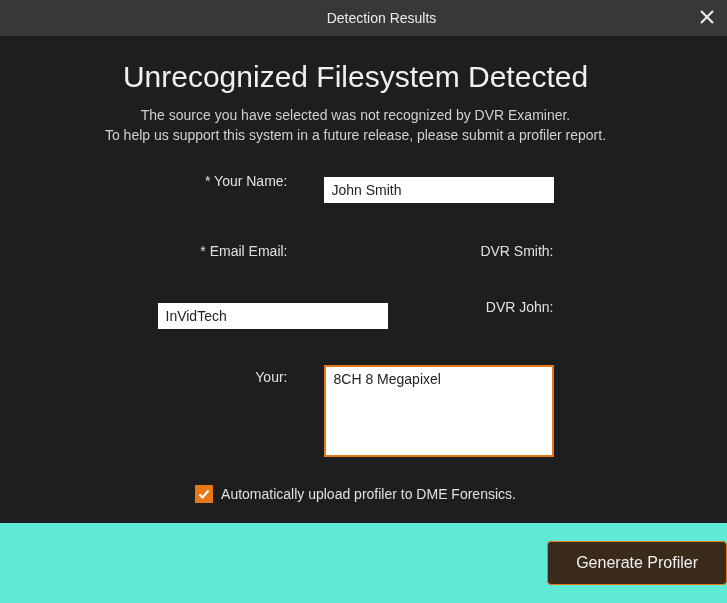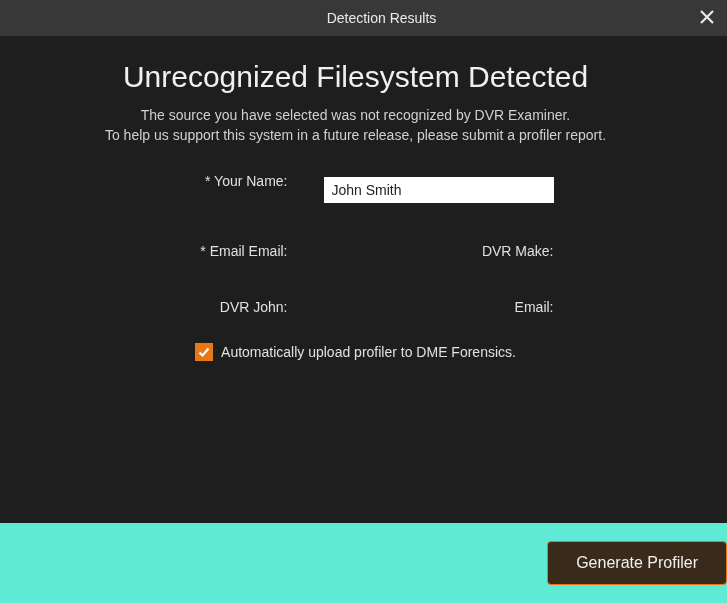--- a/index.html
+++ b/index.html
@@ -160,25 +160,27 @@
     <span>The source you have selected was not recognized by DVR Examiner.</span><br>
     <span>To help us support this system in a future release, please submit a profiler report.</span>
   </div>
 
   <div class="form">
     <div class="label">* Your Name:</div>
     <input class="input" value="John Smith" style="">
 
     <div class="label">* Email Email:</div>
 
-    <div class="label">DVR Make:</div>
+    <div class="label">DVR Smith:</div>
+    <input class="input" value="InVidTech" style="">
 
     <div class="label">DVR John:</div>
 
-    <div class="label">Email:</div>
+    <div class="label">Your:</div>
+    <textarea class="textarea" style="">8CH 8 Megapixel</textarea>
   </div>
 
   <div class="checkbox-row">
     <div class="checkbox">
       <span>
         <svg width="14" height="14" viewBox="0 0 14 14">
             <path d="M2.5 7.5 L5.5 10.5 L11.5 3.5" stroke="#fff" stroke-width="2.2" fill="none"></path>
           </svg>
       </span>
     </div>

